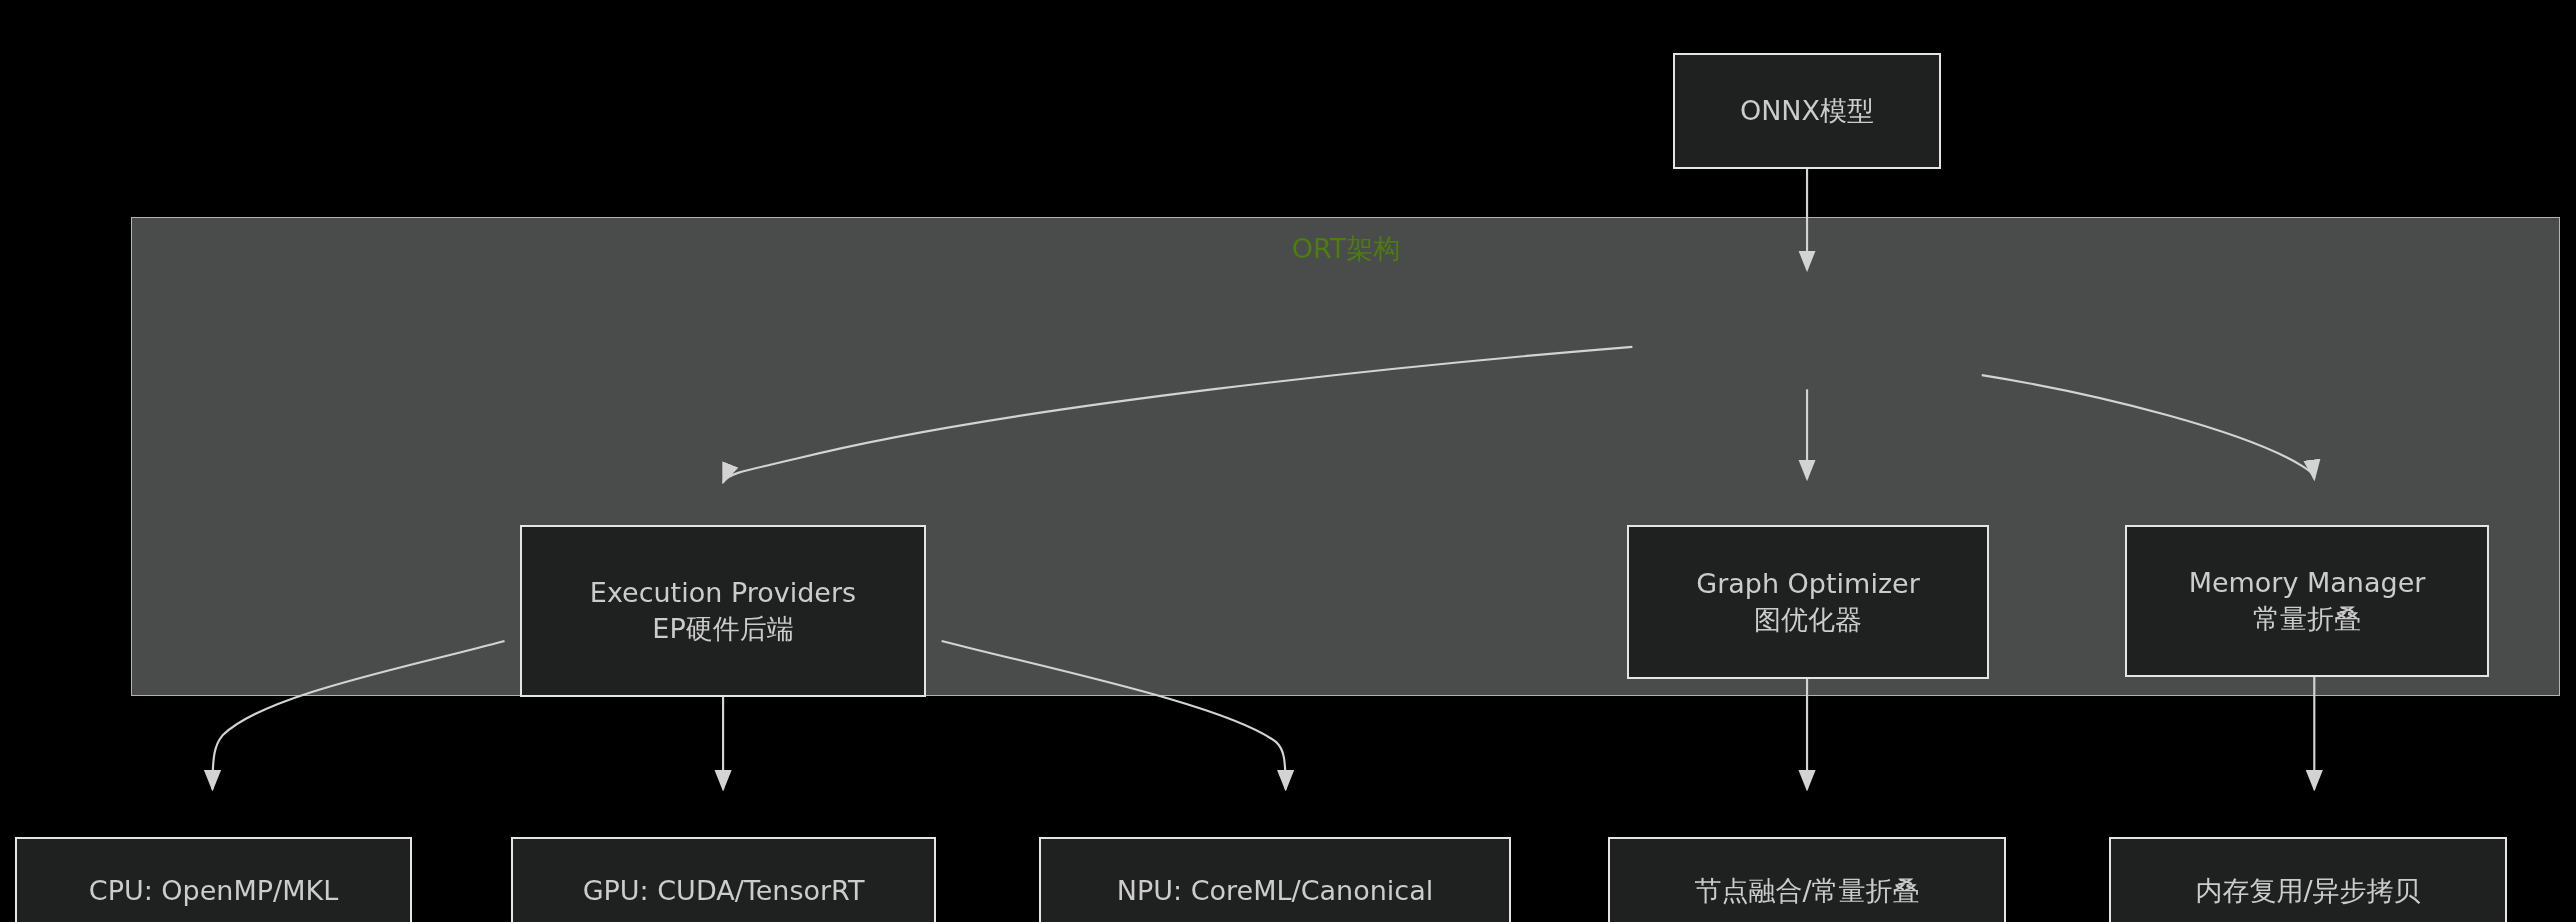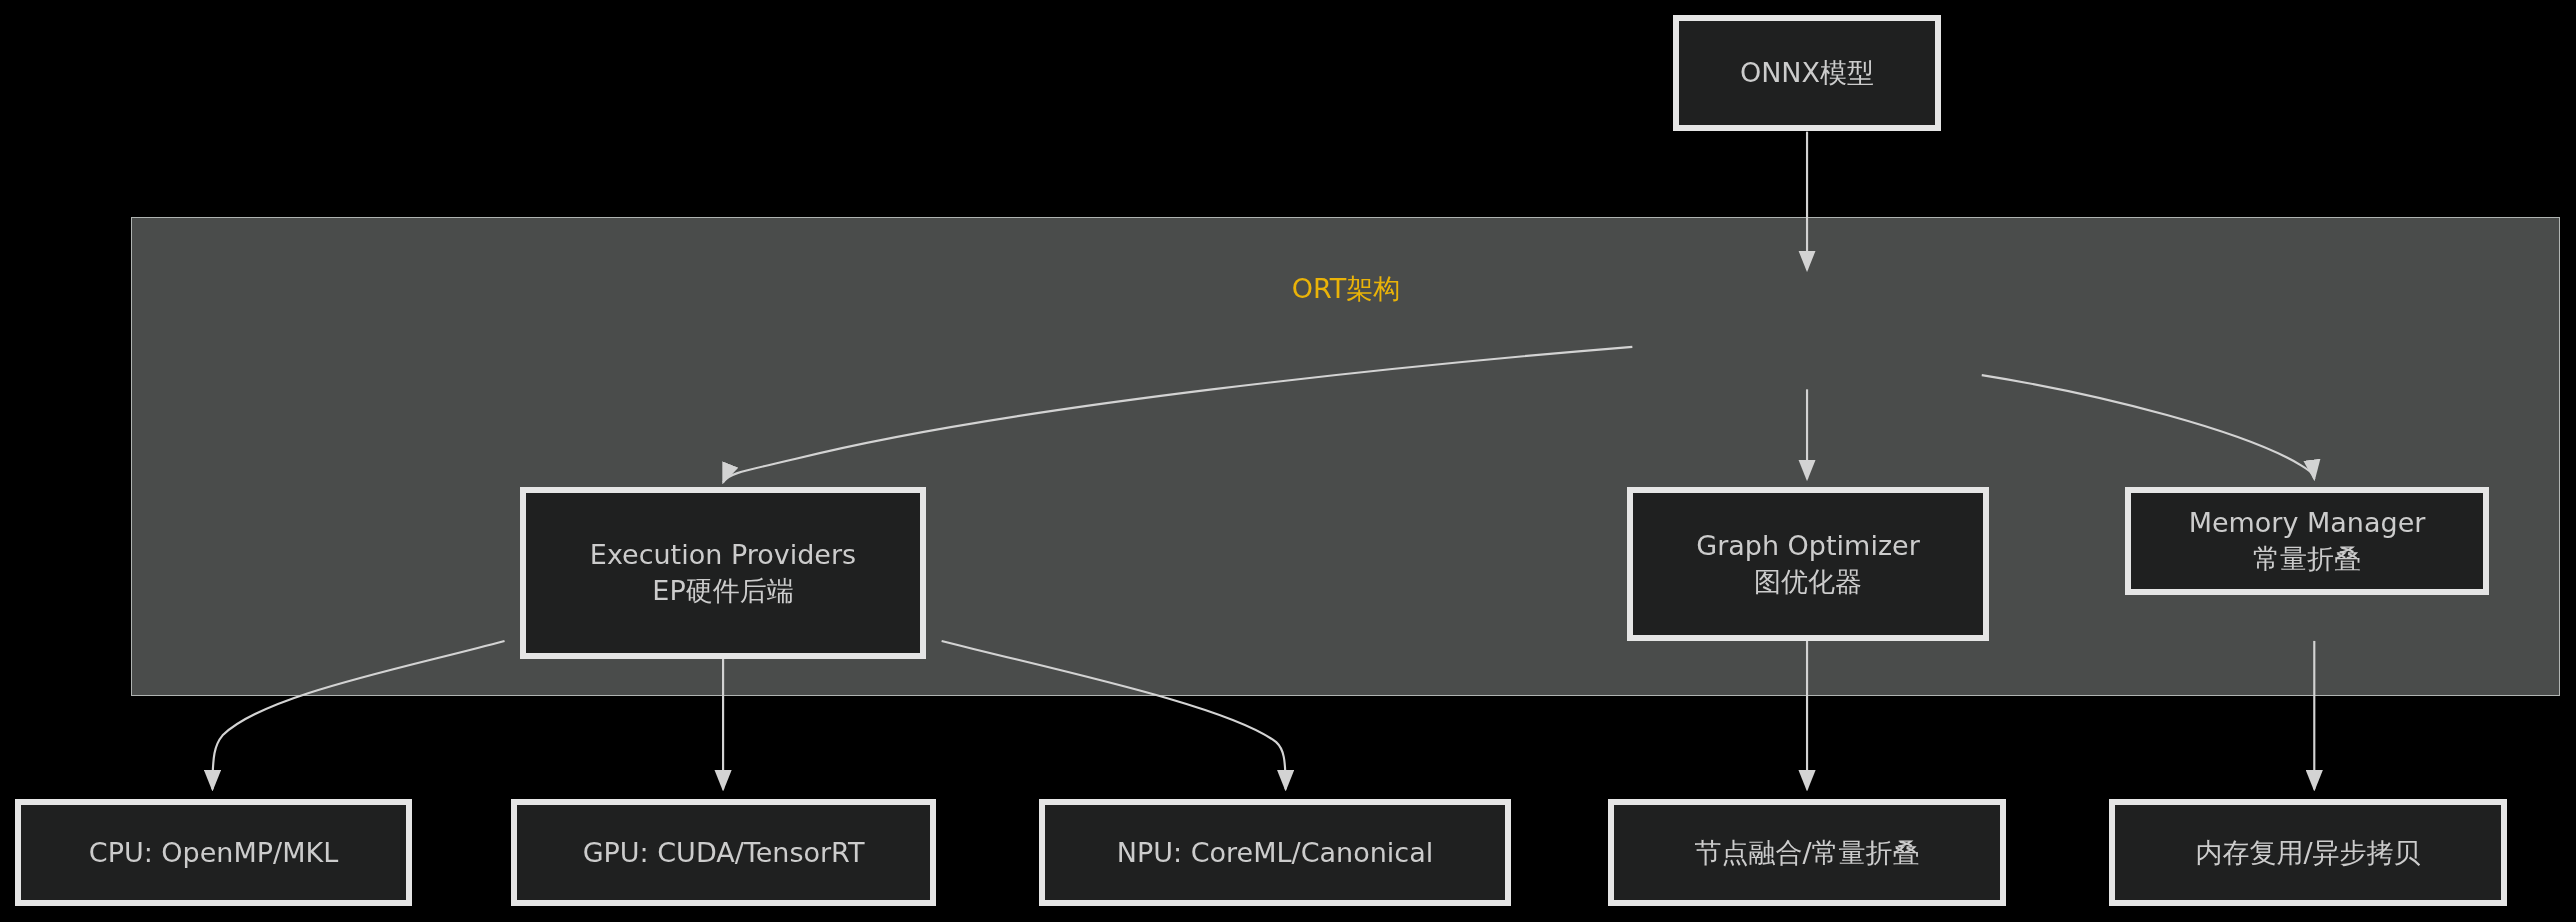--- a/index.html
+++ b/index.html
@@ -23,41 +23,41 @@
     pointer-events: none;
   }
   .cluster {
     position: absolute;
     background: #4a4c4b;
     border: 1.3px solid #b0b4b2;
     box-sizing: border-box;
   }
   .cluster-label {
     position: absolute;
-    color: #eab308;
+    color: #4d7c0f;
     font-size: 27px;
     line-height: 1;
     white-space: nowrap;
     transform: translateX(-50%);
-    margin-top: 40px;
   }
   .node {
     position: absolute;
     box-sizing: border-box;
     background: #1f2020;
-    border: 6px solid #e5e5e5;
+    border: 2px solid #e5e5e5;
     color: #cccccc;
     display: flex;
     flex-direction: column;
     align-items: center;
     justify-content: center;
     font-size: 27px;
     line-height: 1.32;
     text-align: center;
     white-space: nowrap;
+    margin-top: 38px;
   }
   .node.rounded { border-radius: 9.4px; }
   .node .l2 { display: block; }
 </style>
 </head>
 <body>
 
 <div id="canvas">
 
   <div class="cluster" style="left:131px; top:217px; width:2429px; height:479px;"></div>
@@ -99,21 +99,21 @@
   <div class="node" style="left:520px; top:487px; width:406px; height:172px;">
     <span class="l1">Execution Providers</span>
     <span class="l2">EP硬件后端</span>
   </div>
 
   <div class="node" style="left:1627px; top:487px; width:362px; height:154px;">
     <span class="l1">Graph Optimizer</span>
     <span class="l2">图优化器</span>
   </div>
 
-  <div class="node" style="left:2125px; top:487px; width:364px; height:108px;">
+  <div class="node" style="left:2125px; top:487px; width:364px; height:152px;">
     <span class="l1">Memory Manager</span>
     <span class="l2">常量折叠</span>
   </div>
 
   <div class="node" style="left:15px; top:799px; width:397px; height:107px;">
     <span>CPU: OpenMP/MKL</span>
   </div>
 
   <div class="node" style="left:511px; top:799px; width:425px; height:107px;">
     <span>GPU: CUDA/TensorRT</span>

